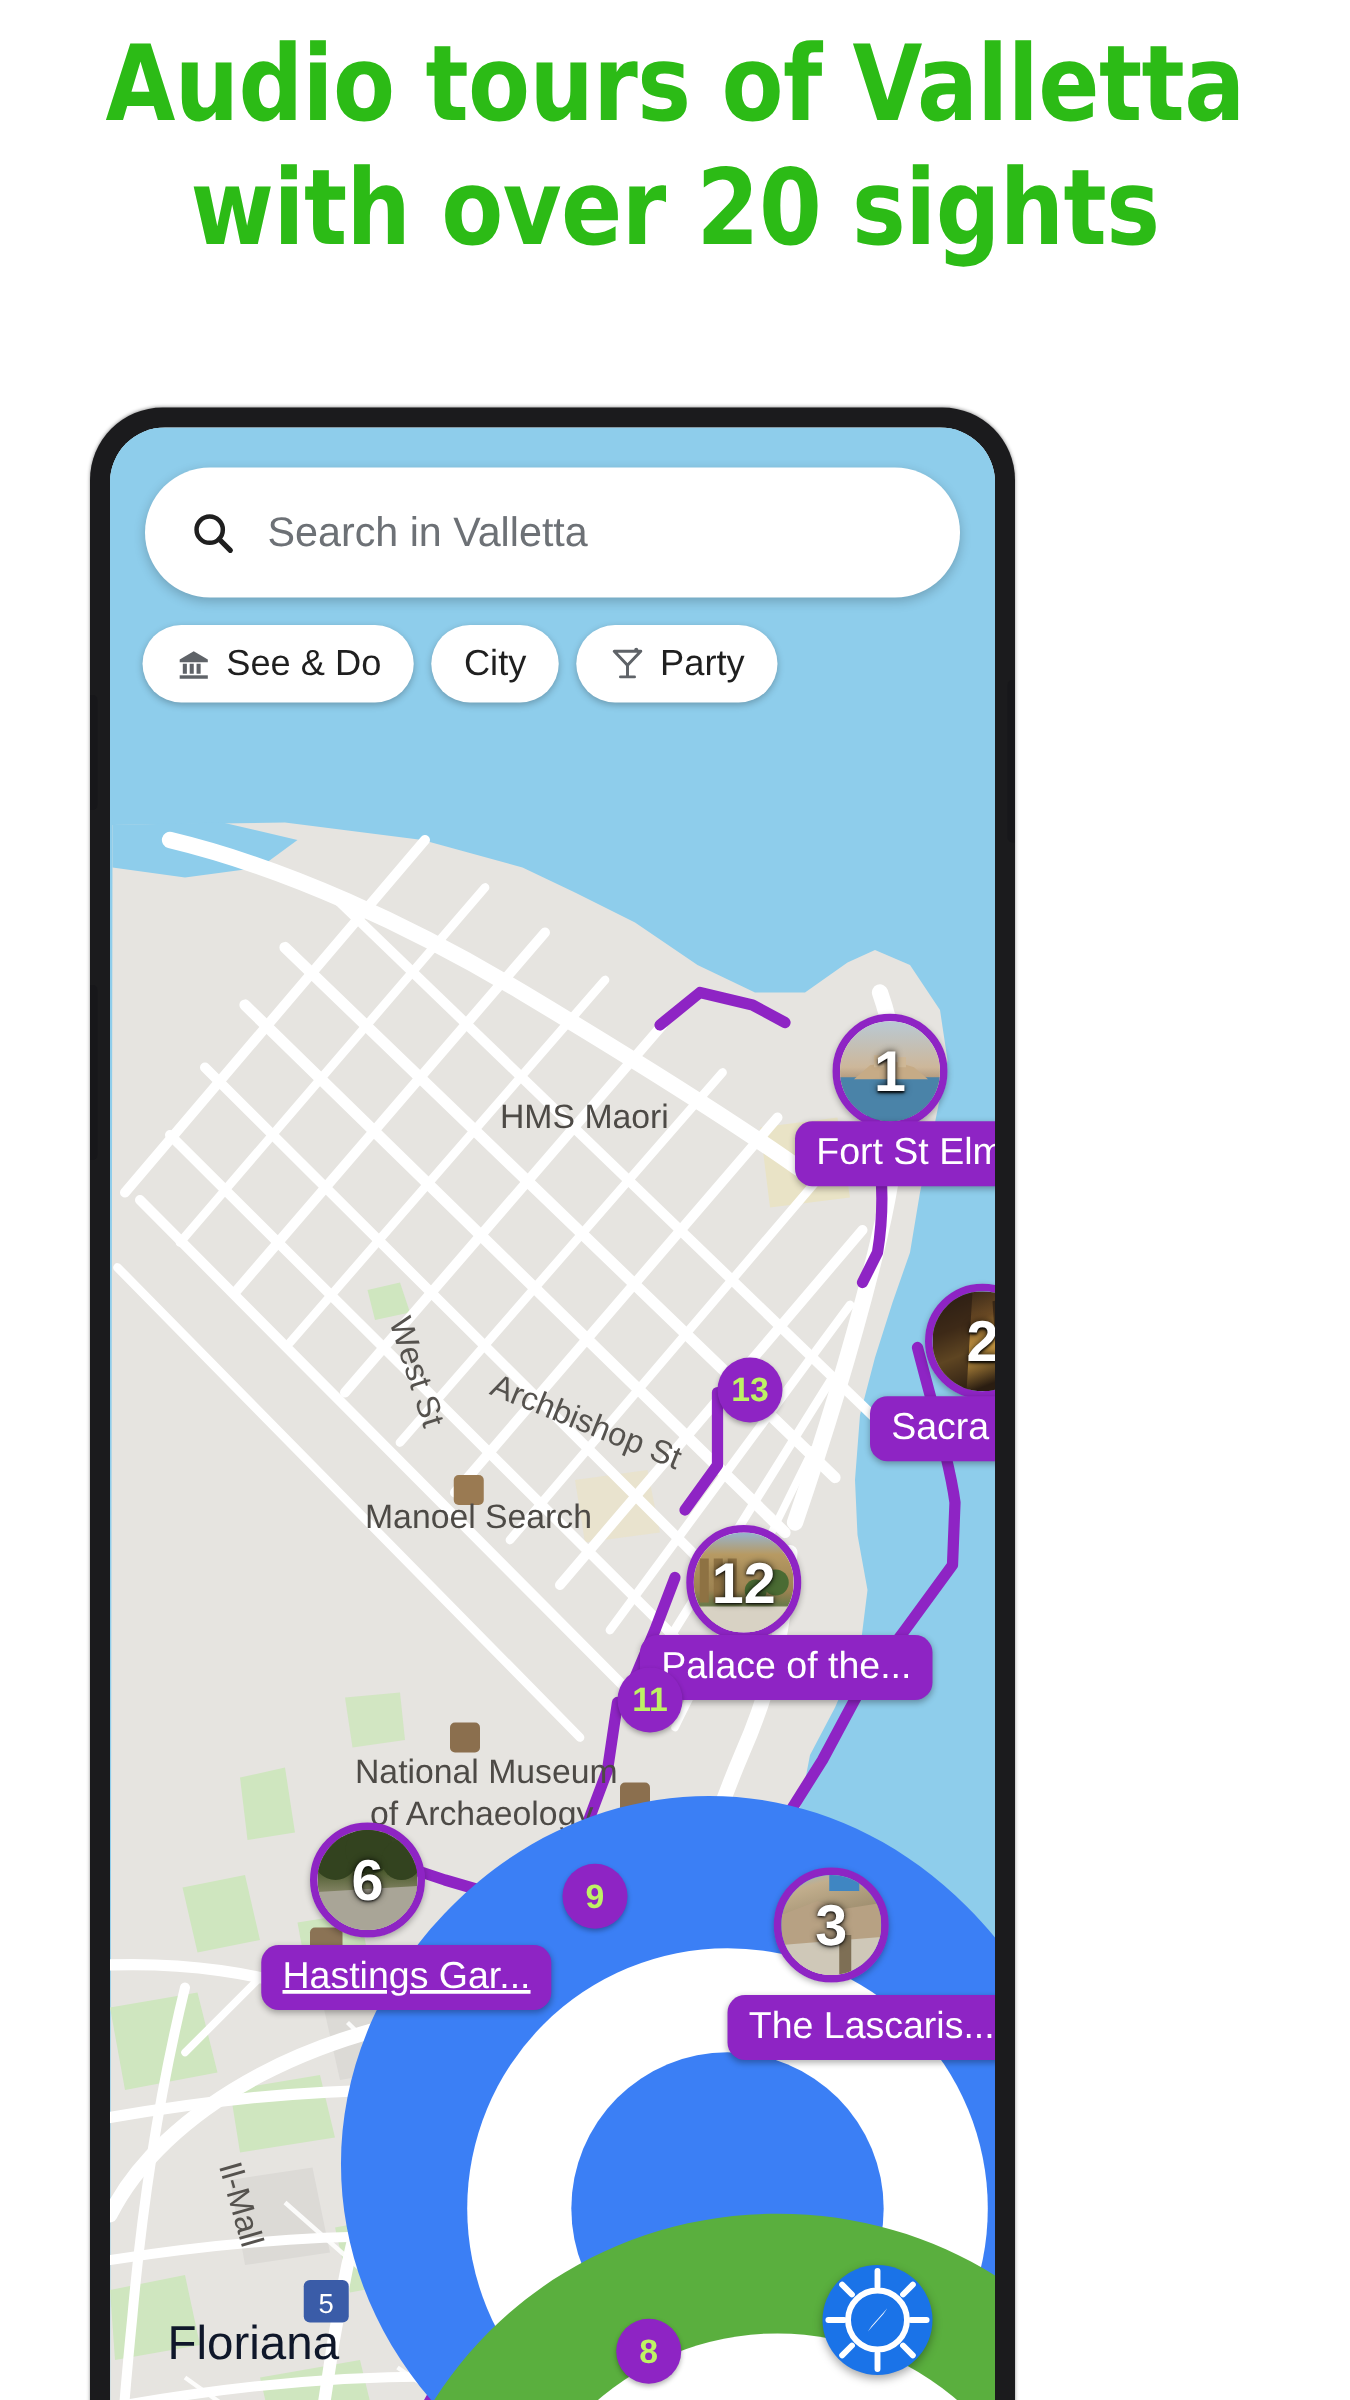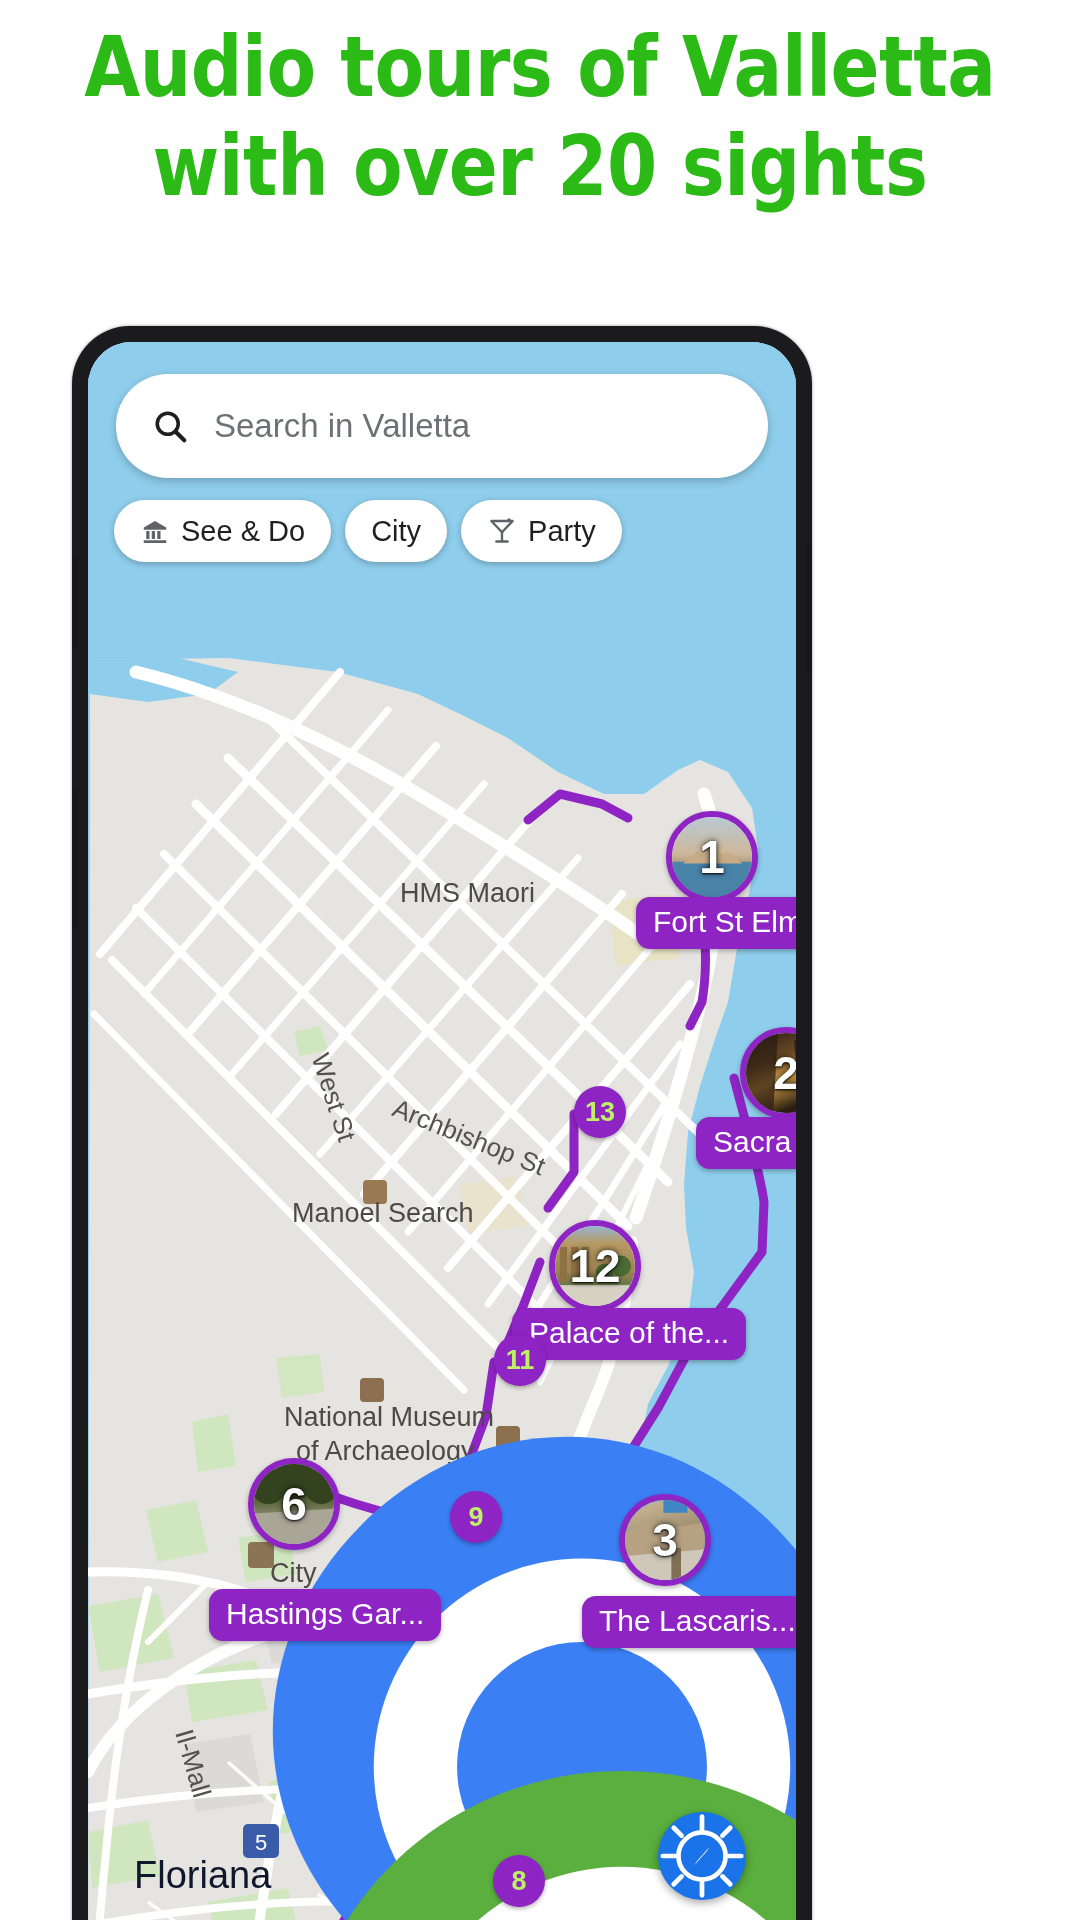--- a/index.html
+++ b/index.html
@@ -442,21 +442,21 @@
             <rect width="100" height="100" fill="url(#thGard)"></rect>
             <path d="M0 62 L100 56 L100 100 L0 100 Z" fill="#a9a597"></path>
             <g fill="#33431f">
                 <circle cx="18" cy="28" r="22"></circle>
                 <circle cx="52" cy="20" r="24"></circle>
                 <circle cx="84" cy="30" r="20"></circle>
               </g>
           </svg>
           <span class="num">6</span>
         </div>
-        <div class="label-pill" style="left:121px; top:1247px;">Hastings Gar...</div>
+        <div class="label-pill" style="left:121px; top:1214px;text-decoration:underline;">Hastings Gar...</div>
 
         <div class="pin-photo" style="left:531px; top:1152px;">
           <svg class="thumb" viewBox="0 0 100 100" preserveAspectRatio="none">
             <rect width="100" height="100" fill="url(#thBast)"></rect>
             <rect x="48" y="0" width="30" height="16" fill="#3f86c2"></rect>
             <path d="M0 40 L36 26 L62 34 L100 28 L100 64 L0 70 Z" fill="#b7a183"></path>
             <path d="M0 70 L100 62 L100 100 L0 100 Z" fill="#cfc8b8"></path>
             <path d="M58 60 L70 60 L70 100 L58 100 Z" fill="#7e6f55"></path>
           </svg>
           <span class="num">3</span>

